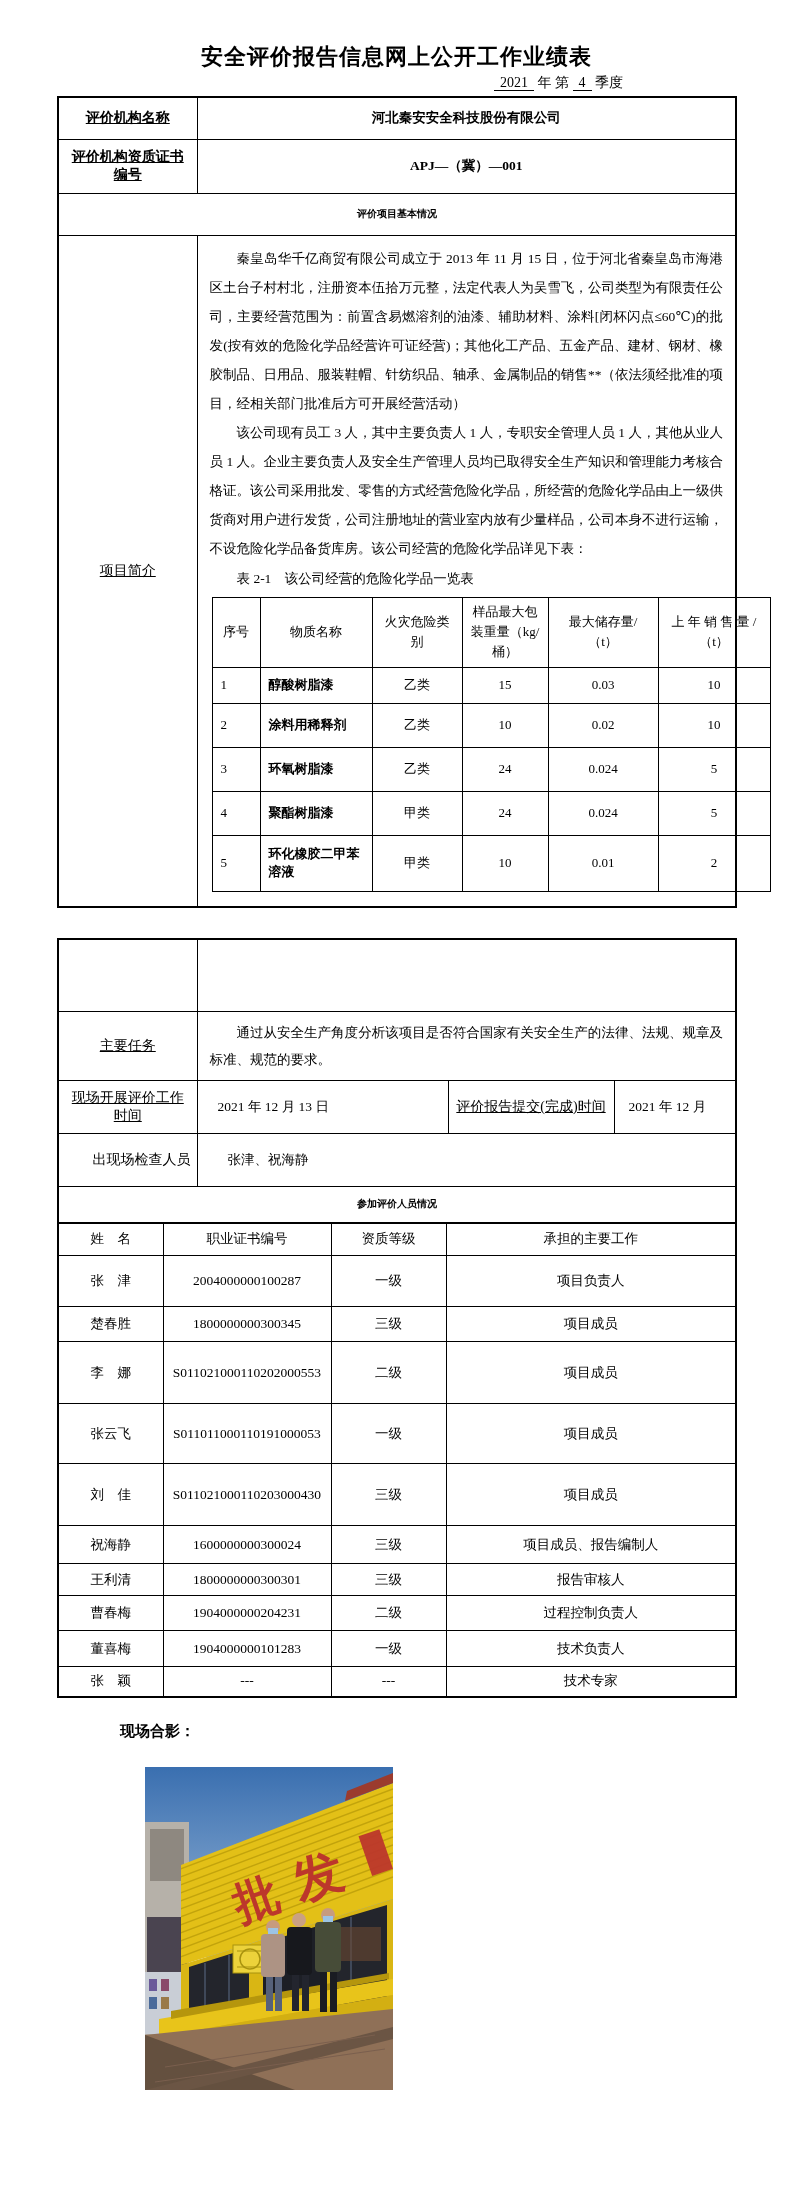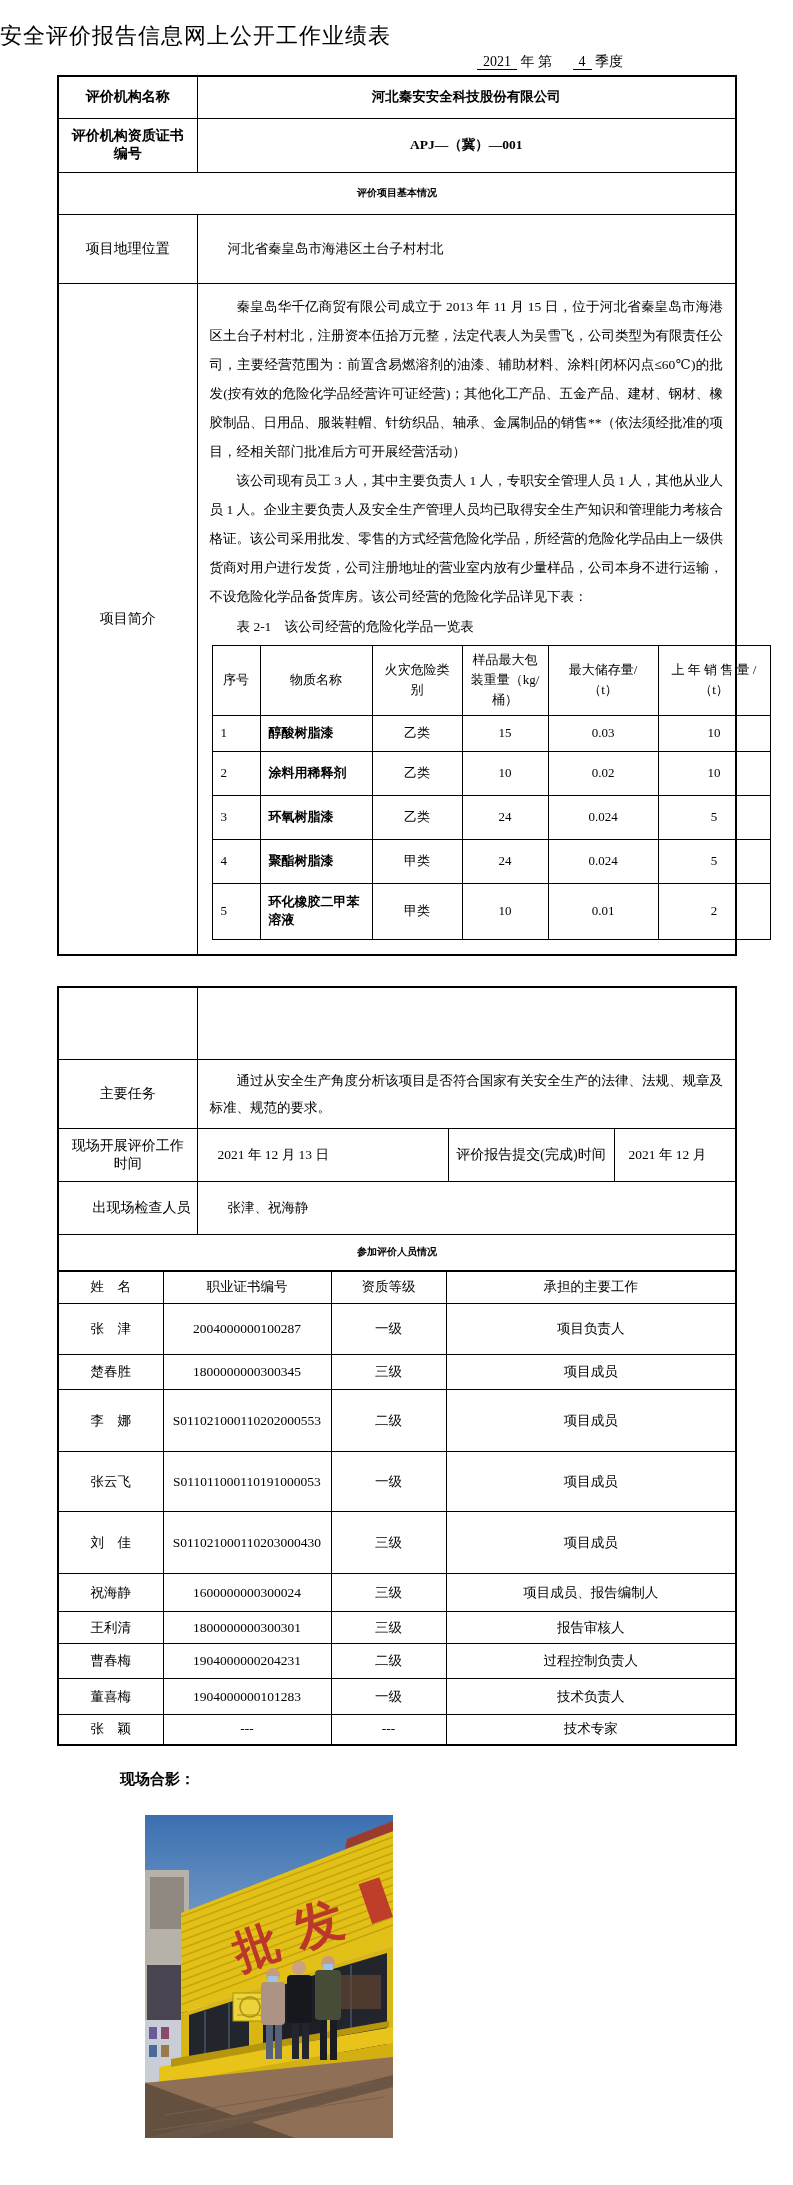--- a/index.html
+++ b/index.html
@@ -7,38 +7,38 @@
   body {
     width: 793px; height: 2185px;
     background: #ffffff;
     color: #000;
     font-family: "Liberation Serif", "DejaVu Serif", serif;
     font-size: 13.5px;
   }
   .doc { position: relative; width: 793px; height: 2185px; overflow: hidden; }
 
   .title {
-    padding-top: 21px;
-    text-align: left;
+    padding-top: 42px;
+    text-align: center;
     font-size: 22px;
-    font-weight: normal;
+    font-weight: bold;
     letter-spacing: 1px;
   }
   .period {
     width: 678px; margin: 2px 0 4px 57px;
     text-align: right;
     font-size: 14px;
     padding-right: 112px;
   }
-  .u { border-bottom: 1px solid #000; padding: 0 6px; margin-left: 17px; }
+  .u { border-bottom: 1px solid #000; padding: 0 6px; }
 
   table { border-collapse: collapse; table-layout: fixed; width: 678px; margin-left: 57px; }
   table { border: 2px solid #000; }
   td, th { border: 1px solid #000; padding: 2px 6px; font-weight: normal; vertical-align: middle; word-break: break-all; }
-  .lab { text-align: center; font-size: 14px; }
+  .lab { text-align: center; font-size: 14px; text-decoration: underline; }
   .lab-left { text-align: right; font-size: 14px; padding-left: 8px; }
   .b { font-weight: bold; }
   .c { text-align: center; }
   .sec { text-align: center; font-weight: bold; font-size: 10px; }
   .val-left { text-align: left; padding-left: 20px; }
   .val-indent { text-align: left; padding-left: 30px; }
 
   .intro-cell { vertical-align: top; padding: 8px 12px 10px 12px; }
   .intro-cell p { margin: 0; text-indent: 2em; line-height: 29px; text-align: justify; }
   .chem-caption { margin: 4px 0 6px 0; text-indent: 2em; line-height: 24px; }
@@ -80,24 +80,20 @@
         <tr style="height:42px">
       <td class="lab b">评价机构名称</td>
       <td class="c b">河北秦安安全科技股份有限公司</td>
     </tr>
     <tr style="height:54px">
       <td class="lab b">评价机构资质证书编号</td>
       <td class="c b">APJ—（冀）—001</td>
     </tr>
     <tr style="height:42px">
       <td class="sec" colspan="2">评价项目基本情况</td>
-    </tr>
-    <tr style="height:69px">
-      <td class="lab">项目地理位置</td>
-      <td class="val-indent">河北省秦皇岛市海港区土台子村村北</td>
     </tr>
     <tr>
       <td class="lab">项目简介</td>
       <td class="intro-cell">
         <p>秦皇岛华千亿商贸有限公司成立于 2013 年 11 月 15 日，位于河北省秦皇岛市海港区土台子村村北，注册资本伍拾万元整，法定代表人为吴雪飞，公司类型为有限责任公司，主要经营范围为：前置含易燃溶剂的油漆、辅助材料、涂料[闭杯闪点≤60℃)的批发(按有效的危险化学品经营许可证经营)；其他化工产品、五金产品、建材、钢材、橡胶制品、日用品、服装鞋帽、针纺织品、轴承、金属制品的销售**（依法须经批准的项目，经相关部门批准后方可开展经营活动）</p>
         <p>该公司现有员工 3 人，其中主要负责人 1 人，专职安全管理人员 1 人，其他从业人员 1 人。企业主要负责人及安全生产管理人员均已取得安全生产知识和管理能力考核合格证。该公司采用批发、零售的方式经营危险化学品，所经营的危险化学品由上一级供货商对用户进行发货，公司注册地址的营业室内放有少量样品，公司本身不进行运输，不设危险化学品备货库房。该公司经营的危险化学品详见下表：</p>
         <div class="chem-caption">表 2-1　该公司经营的危险化学品一览表</div>
 
         <table class="chem">
           <colgroup>

